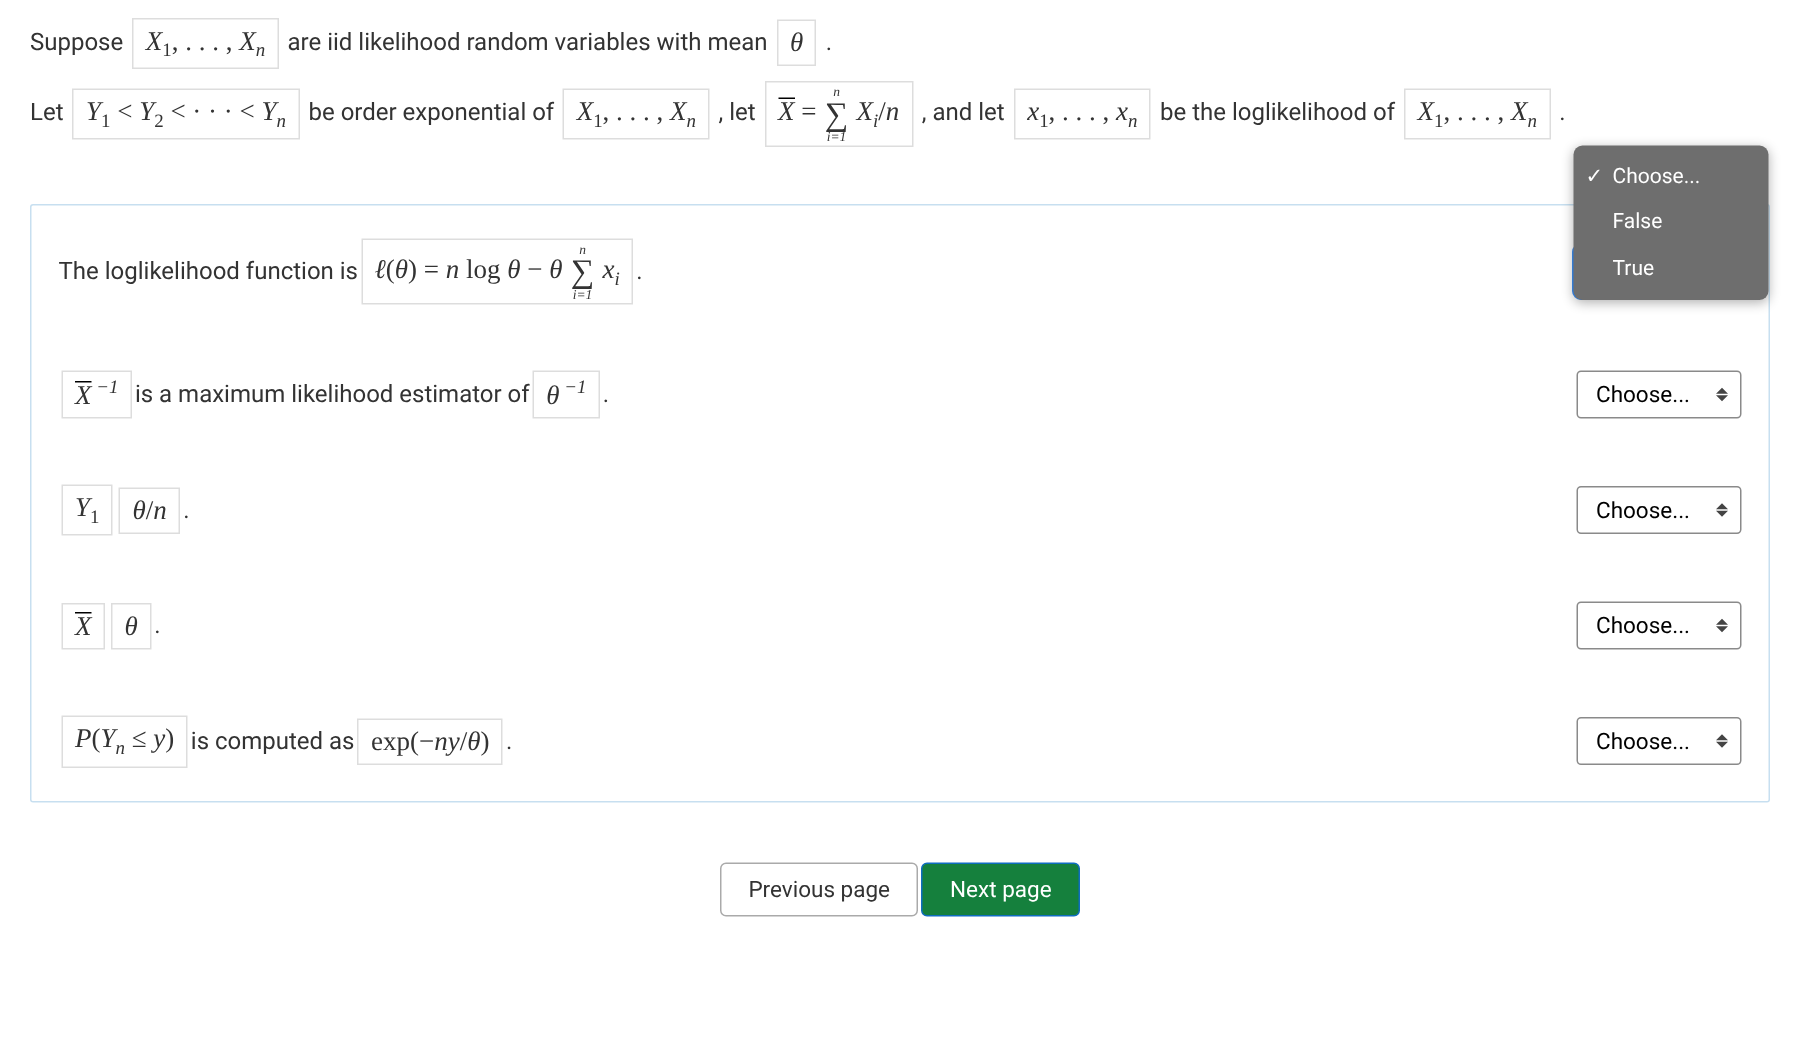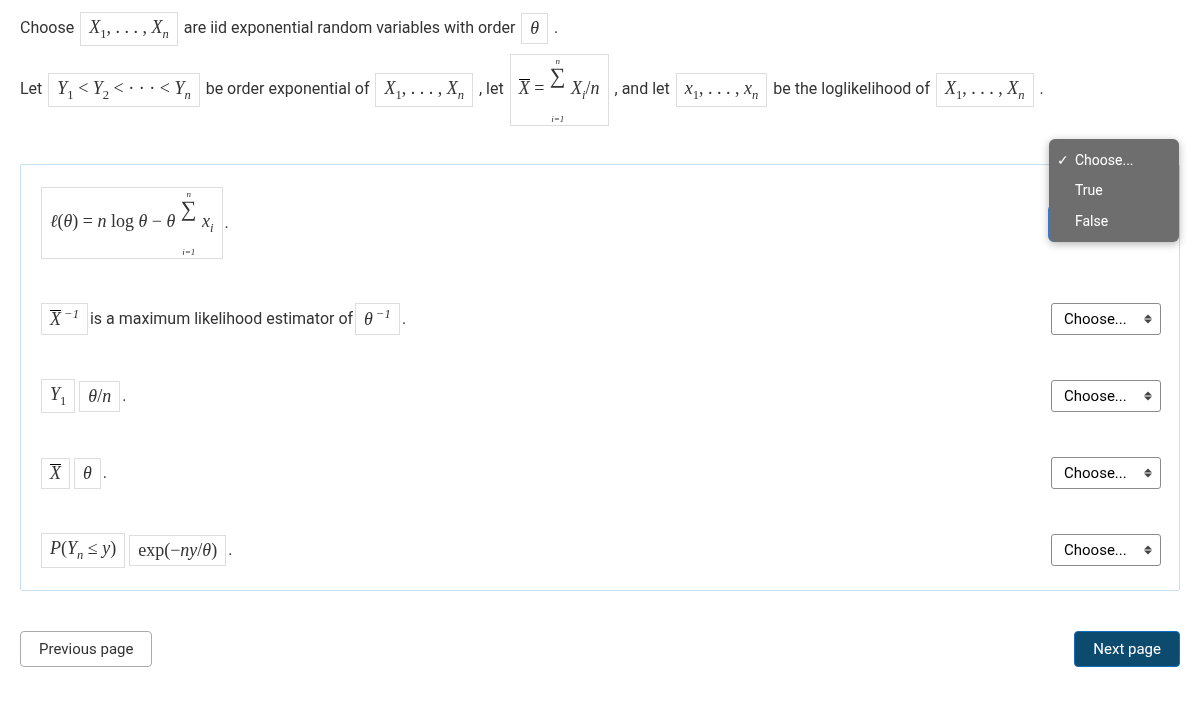--- a/index.html
+++ b/index.html
@@ -51,21 +51,21 @@
 }
 .sumframe {
   display: inline-block;
   position: relative;
   text-align: center;
   vertical-align: middle;
   margin: 0 1px;
 }
 .sumframe .sigma { font-size: 22px; line-height: 1; font-style: normal; display: block; }
 .sumframe .top { font-size: 9px; font-style: italic; line-height: 1; display: block; height: 8px;}
-.sumframe .bot { font-size: 9px; font-style: italic; line-height: 1; display: block; height: 8px; margin-top: 28px;}
+.sumframe .bot { font-size: 9px; font-style: italic; line-height: 1; display: block; height: 8px;}
 .rows {
   border: 1px solid #c7dff0;
   border-radius: 2px;
   padding: 0;
 }
 .row {
   display: flex;
   align-items: center;
   justify-content: space-between;
   padding: 22px 18px;
@@ -142,52 +142,52 @@
   cursor: pointer;
 }
 .dropdown-item.checked::before {
   content: '✓';
   position: absolute;
   left: 8px;
   top: 4px;
 }
 .footer {
   display: flex;
-  justify-content: space-between;
+  justify-content: center;
   padding: 40px 0 20px 0;
   gap: 2px;
 }
 .btn {
   padding: 8px 18px;
   font-size: 15px;
   border-radius: 4px;
   cursor: pointer;
   font-family: inherit;
 }
 .btn-secondary {
   background: #fff;
   color: #333;
   border: 1px solid #aaa;
 }
 .btn-primary {
-  background: #0c4a6e;
+  background: #15803d;
   color: #fff;
   border: 1px solid #0f6dbf;
 }
 </style>
 </head>
 <body>
 
 <div class="container">
 
   <div class="stem">
     <p>
-      <span class="text">Choose </span>
+      <span class="text">Suppose </span>
       <span class="math-box">X<span class="sub">1</span><span class="op">, . . . ,</span> X<span class="ssub">n</span></span>
-      <span class="text"> are iid exponential random variables with order </span>
+      <span class="text"> are iid likelihood random variables with mean </span>
       <span class="math-box">θ</span>
       <span class="text"> .</span>
     </p>
     <p>
       <span class="text">Let </span>
       <span class="math-box">Y<span class="sub">1</span> <span class="op">&lt;</span> Y<span class="sub">2</span> <span class="op">&lt; · · · &lt;</span> Y<span class="ssub">n</span></span>
       <span class="text"> be order exponential of </span>
       <span class="math-box">X<span class="sub">1</span><span class="op">, . . . ,</span> X<span class="ssub">n</span></span>
       <span class="text"> , let </span>
       <span class="math-box"><span class="bar-over">X</span> <span class="op">=</span> <span class="sumframe"><span class="top">n</span><span class="sigma">∑</span><span class="bot">i=1</span></span> X<span class="ssub">i</span><span class="op">/</span>n</span>
@@ -196,28 +196,29 @@
       <span class="text"> be the loglikelihood of </span>
       <span class="math-box">X<span class="sub">1</span><span class="op">, . . . ,</span> X<span class="ssub">n</span></span>
       <span class="text"> .</span>
     </p>
   </div>
 
   <div class="rows">
 
     <div class="row">
       <div class="row-left">
+        <span class="text">The loglikelihood function is </span>
         <span class="math-box">ℓ<span class="op">(</span>θ<span class="op">)</span> <span class="op">=</span> n <span class="rm">log</span> θ <span class="op">−</span> θ <span class="sumframe"><span class="top">n</span><span class="sigma">∑</span><span class="bot">i=1</span></span> x<span class="ssub">i</span></span>
         <span class="text"> .</span>
       </div>
       <div class="select-wrap">
         <div class="dropdown">
           <div class="dropdown-item checked">Choose...</div>
+          <div class="dropdown-item">False</div>
           <div class="dropdown-item">True</div>
-          <div class="dropdown-item">False</div>
         </div>
         <button class="select-btn focused">
           <span>Choose...</span>
           <span class="select-caret"></span>
         </button>
       </div>
     </div>
 
     <div class="row">
       <div class="row-left">
@@ -258,20 +259,21 @@
         <button class="select-btn">
           <span>Choose...</span>
           <span class="select-caret"></span>
         </button>
       </div>
     </div>
 
     <div class="row">
       <div class="row-left">
         <span class="math-box">P<span class="op">(</span>Y<span class="ssub">n</span> <span class="op">≤</span> y<span class="op">)</span></span>
+        <span class="text"> is computed as </span>
         <span class="math-box"><span class="rm">exp(</span><span class="op">−</span>ny<span class="op">/</span>θ<span class="rm">)</span></span>
         <span class="text"> .</span>
       </div>
       <div class="select-wrap">
         <button class="select-btn">
           <span>Choose...</span>
           <span class="select-caret"></span>
         </button>
       </div>
     </div>

